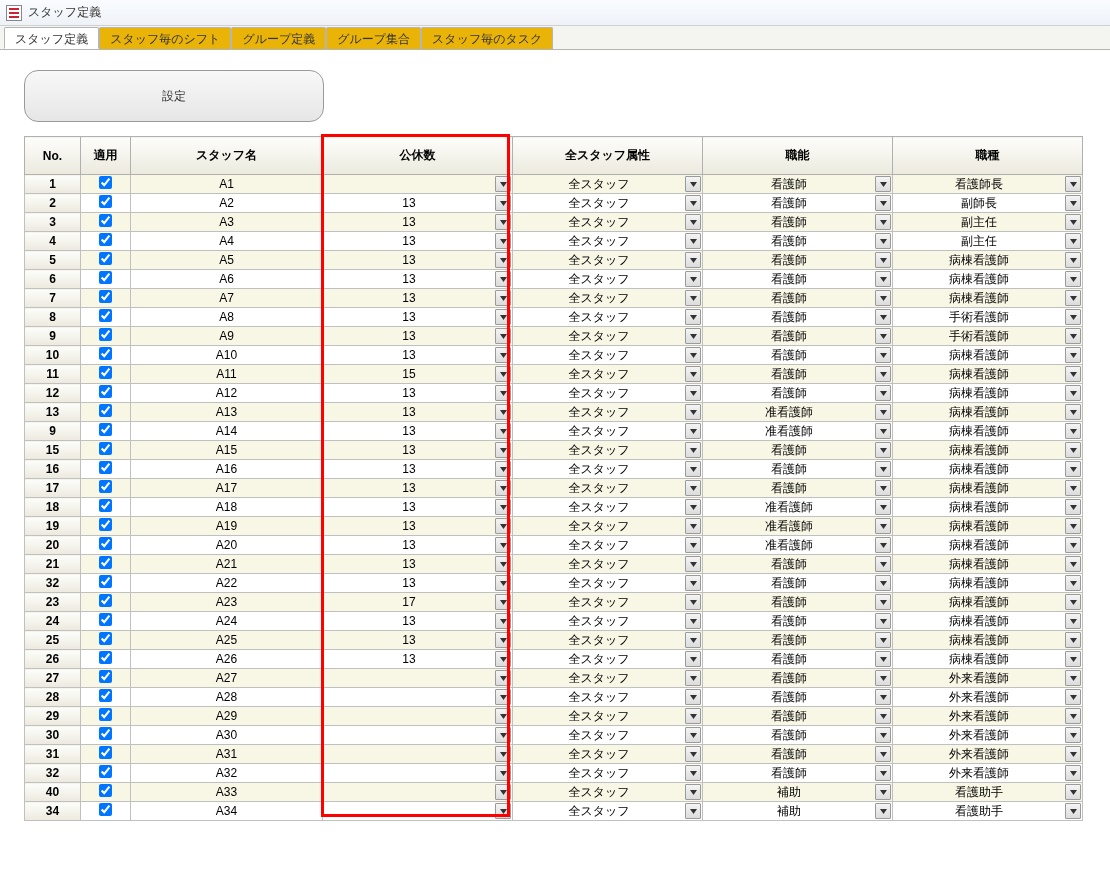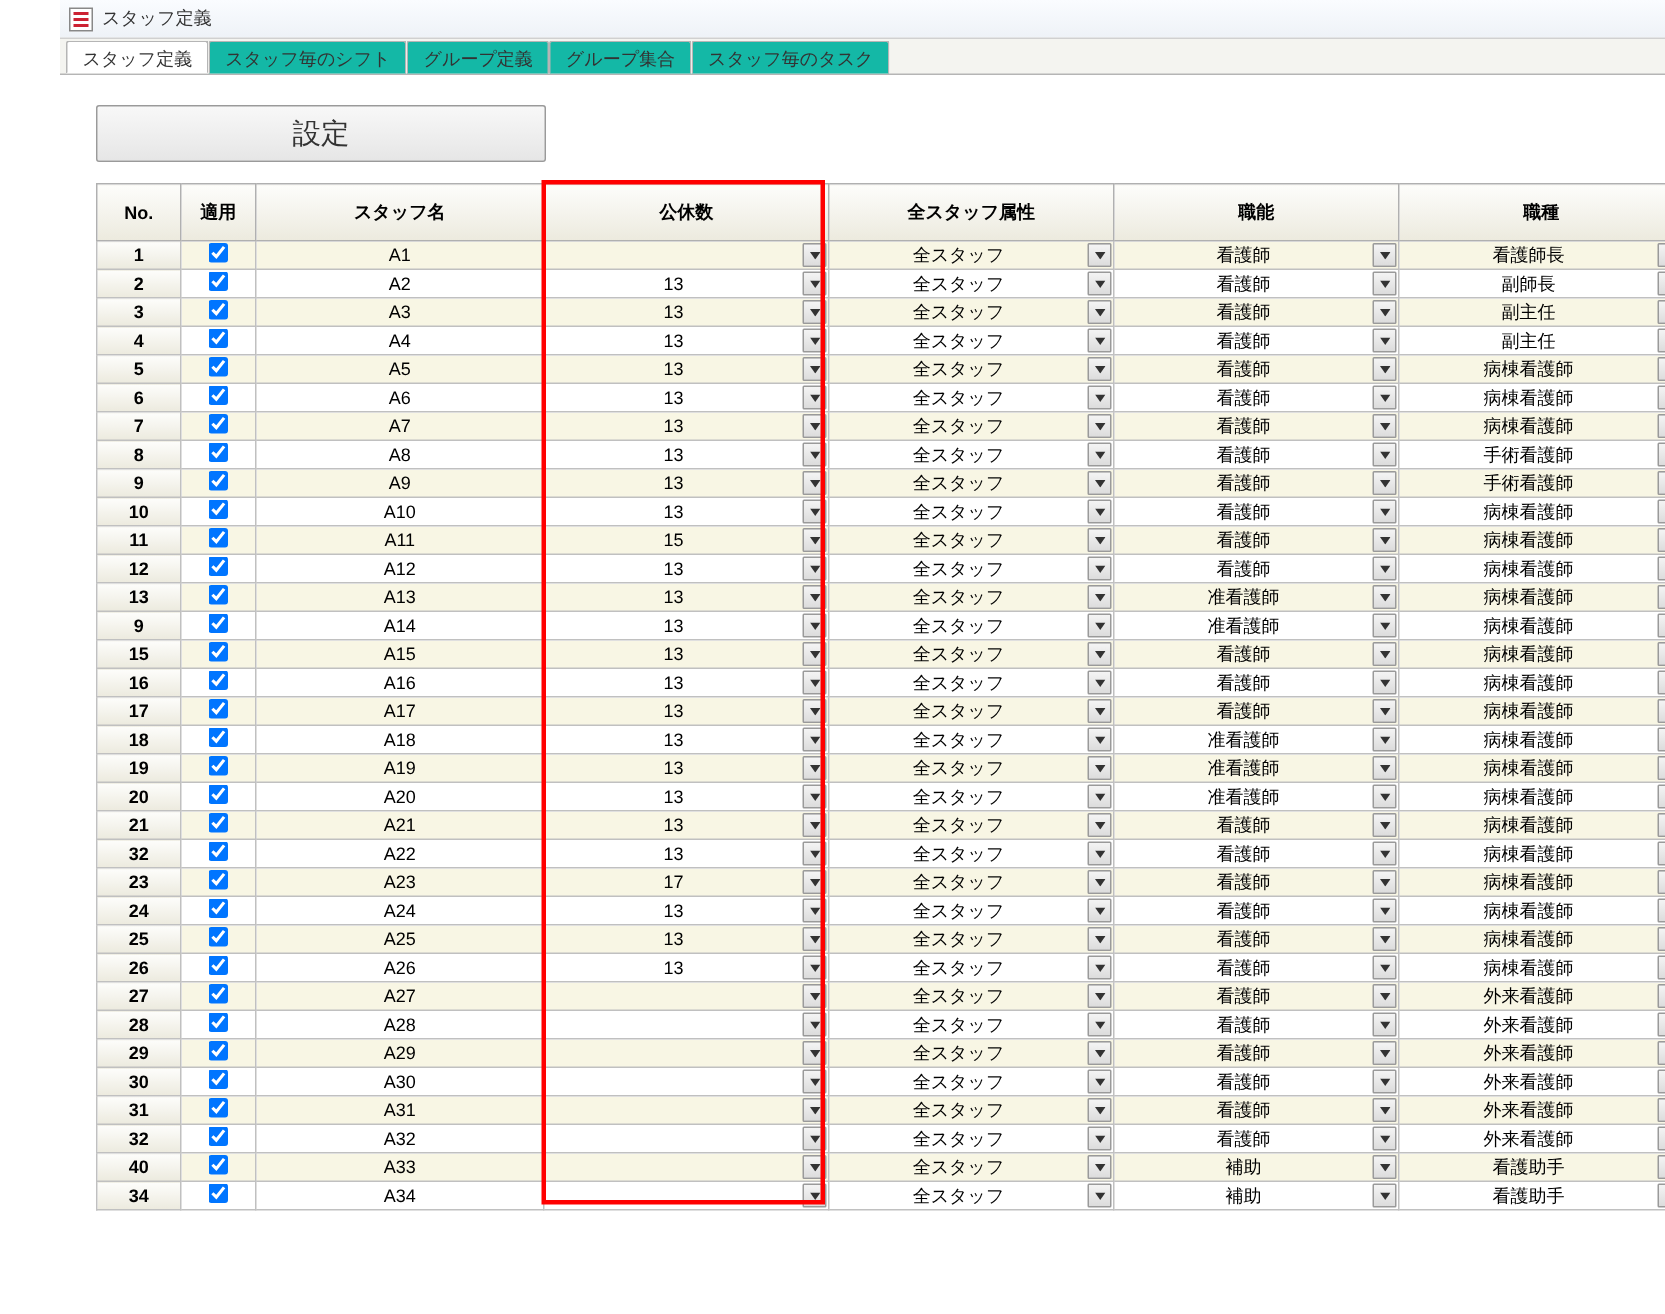--- a/index.html
+++ b/index.html
@@ -6,21 +6,20 @@
   body {
     margin: 0;
     font-family: "MS Gothic", "Meiryo", sans-serif;
     font-size: 12px;
     background: #ffffff;
     color: #000;
   }
   .window {
     width: 1110px;
     background: #fff;
-    padding-left: 40px;
   }
   .titlebar {
     display: flex;
     align-items: center;
     padding: 4px 6px;
     background: linear-gradient(#fafcff, #eef2f7);
     border-bottom: 1px solid #d0d0d0;
     height: 26px;
   }
   .titlebar .app-icon {
@@ -42,47 +41,47 @@
     border-bottom: 1px solid #b5b5b5;
     background: #f4f4f0;
     padding-left: 4px;
     height: 24px;
   }
   .tab {
     padding: 3px 10px 0 10px;
     margin-right: 0px;
     border: 1px solid #b5b5b5;
     border-bottom: none;
-    background: #14b8a6;
+    background: #eab308;
     position: relative;
     top: 1px;
     cursor: pointer;
     border-radius: 2px 2px 0 0;
     height: 22px;
     line-height: 16px;
     color: #333;
   }
   .tab.active {
     background: #ffffff;
     border-bottom: 1px solid #fff;
     z-index: 2;
     font-weight: normal;
   }
   .toolbar-area {
     padding: 20px 24px 14px 24px;
     background: #fff;
   }
   .settings-btn {
     width: 300px;
-    height: 38px;
+    height: 52px;
     border: 1px solid #9a9a9a;
     background: linear-gradient(#f8f8f8, #e6e6e6);
-    font-size: 19px;
+    font-size: 12px;
     cursor: pointer;
-    border-radius: 2px;
+    border-radius: 14px;
     color: #333;
   }
   .grid-wrap {
     padding: 0 24px 0 24px;
   }
   table.grid {
     border-collapse: collapse;
     width: 916px;
     table-layout: fixed;
   }

